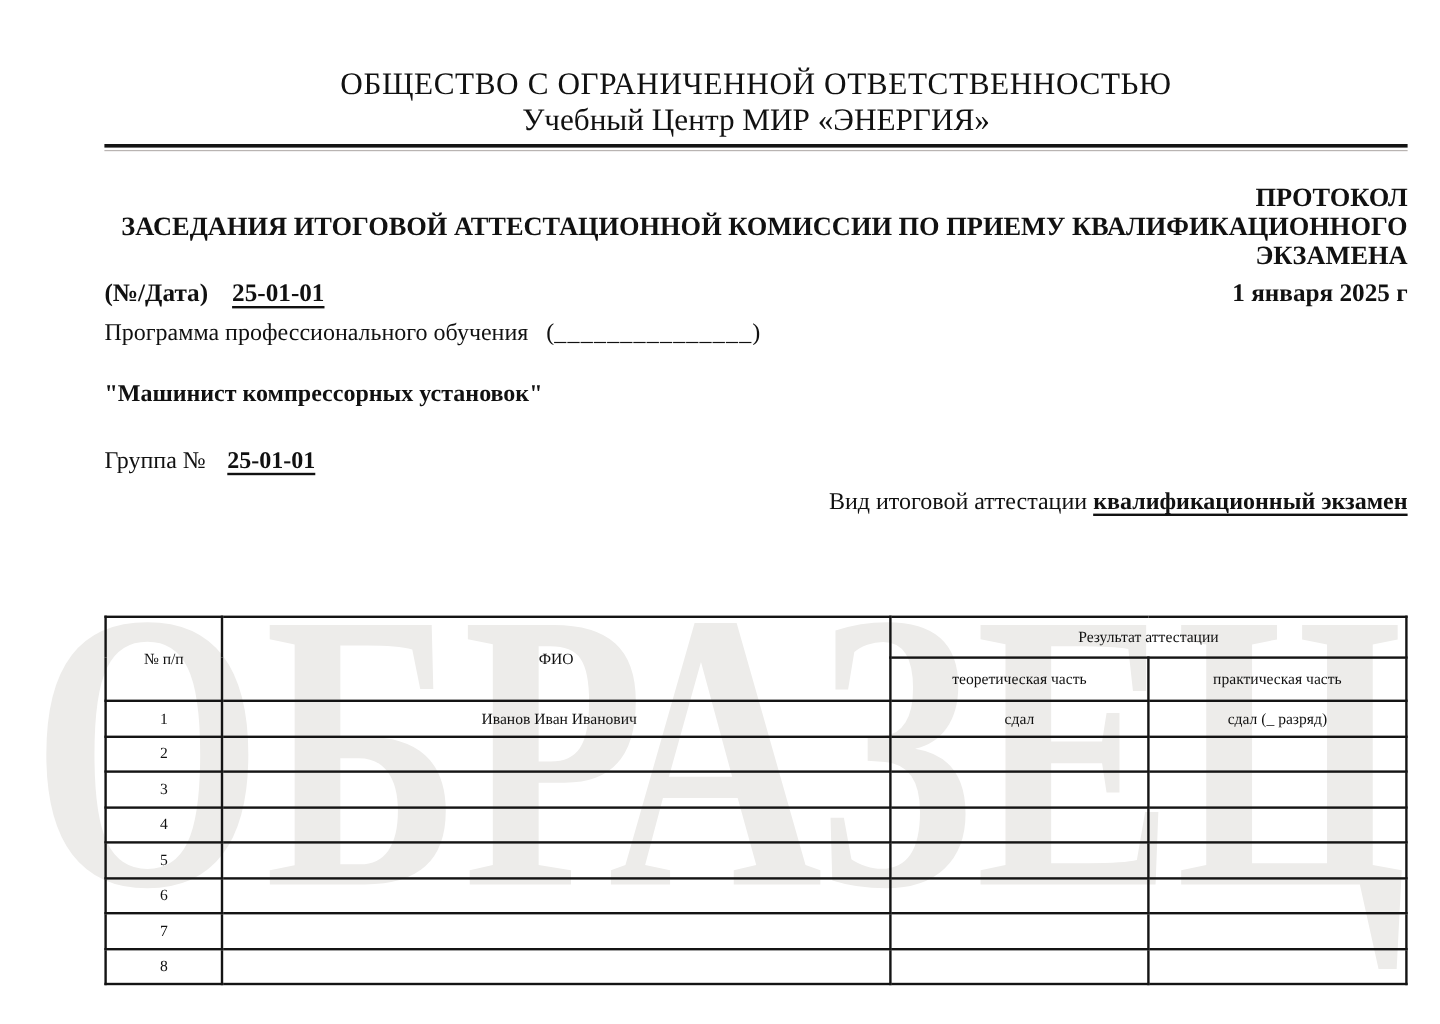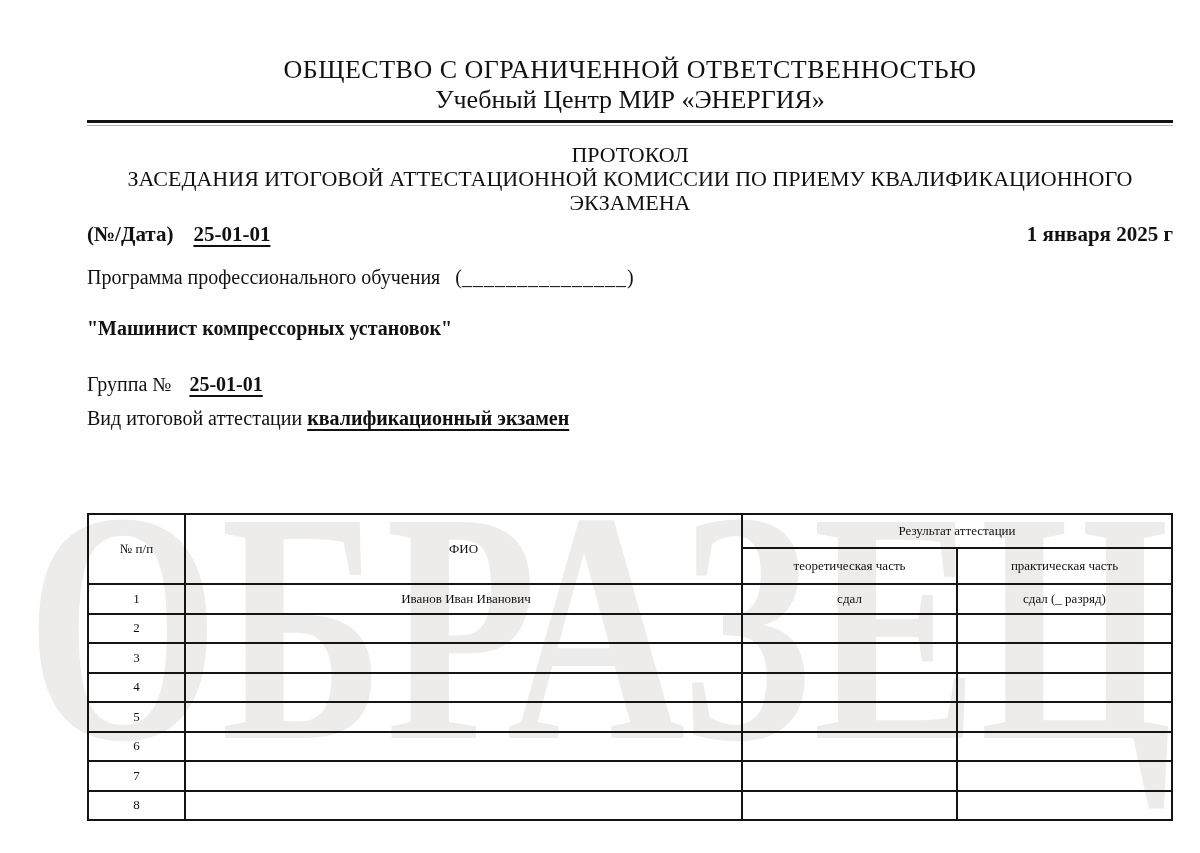--- a/index.html
+++ b/index.html
@@ -54,23 +54,23 @@
   }
   .rule {
     margin-top: 5px;
     height: 0;
     border-top: 3px solid #141414;
     border-bottom: 1px solid #b9b4b2;
     padding-top: 2px;
   }
   
   .title-block {
-    margin-top: 17px;
-    text-align: center;
-    font-weight: normal;
+    margin-top: 27px;
+    text-align: right;
+    font-weight: bold;
     font-size: 22px;
     line-height: 24px;
     font-stretch: condensed;
   }
   
   .meta-row {
     margin-top: 5px;
     display: flex;
     justify-content: space-between;
     align-items: center;
@@ -81,38 +81,38 @@
   .meta-number-value {
     margin-left: 20px;
     text-decoration: underline;
     text-underline-offset: 4px;
   }
   
   .line {
     font-size: 20px;
     line-height: 26px;
   }
-  .program-line { margin-top: 16px; font-family: Liberation Serif, serif; }
+  .program-line { margin-top: 6px; font-family: Liberation Serif, serif; }
   .program-blank {
     letter-spacing: 1px;
   }
   .qualification-line {
     margin-top: 27px;
     font-weight: bold;
     font-size: 20px;
   }
   .group-line { margin-top: 31px; }
   .group-value {
     margin-left: 18px;
     font-weight: bold;
     text-decoration: underline;
     text-underline-offset: 4px;
   }
   .volume-line { margin-top: 9px; }
-  .attestation-line { margin-top: 8px; }
+  .attestation-line { margin-top: 8px; text-align: right; }
   .attestation-value {
     font-weight: bold;
     text-decoration: underline;
     text-underline-offset: 4px;
   }
   
   .results-table {
     margin-top: 82px;
     border-collapse: collapse;
     width: 1086px;

